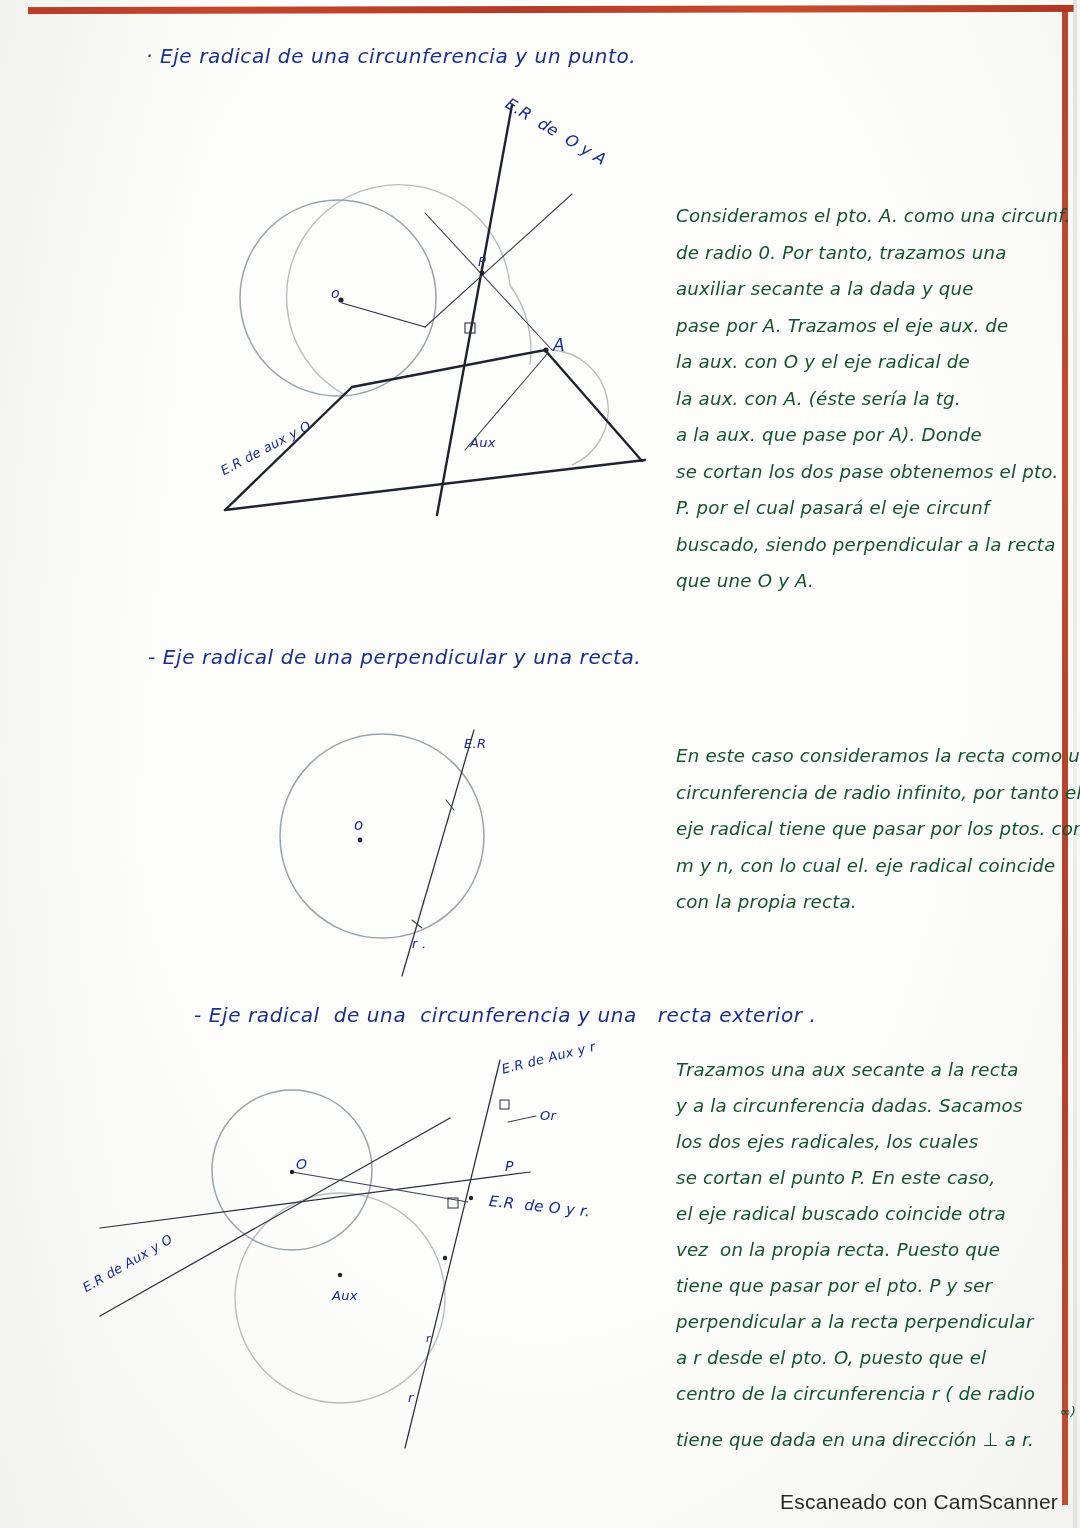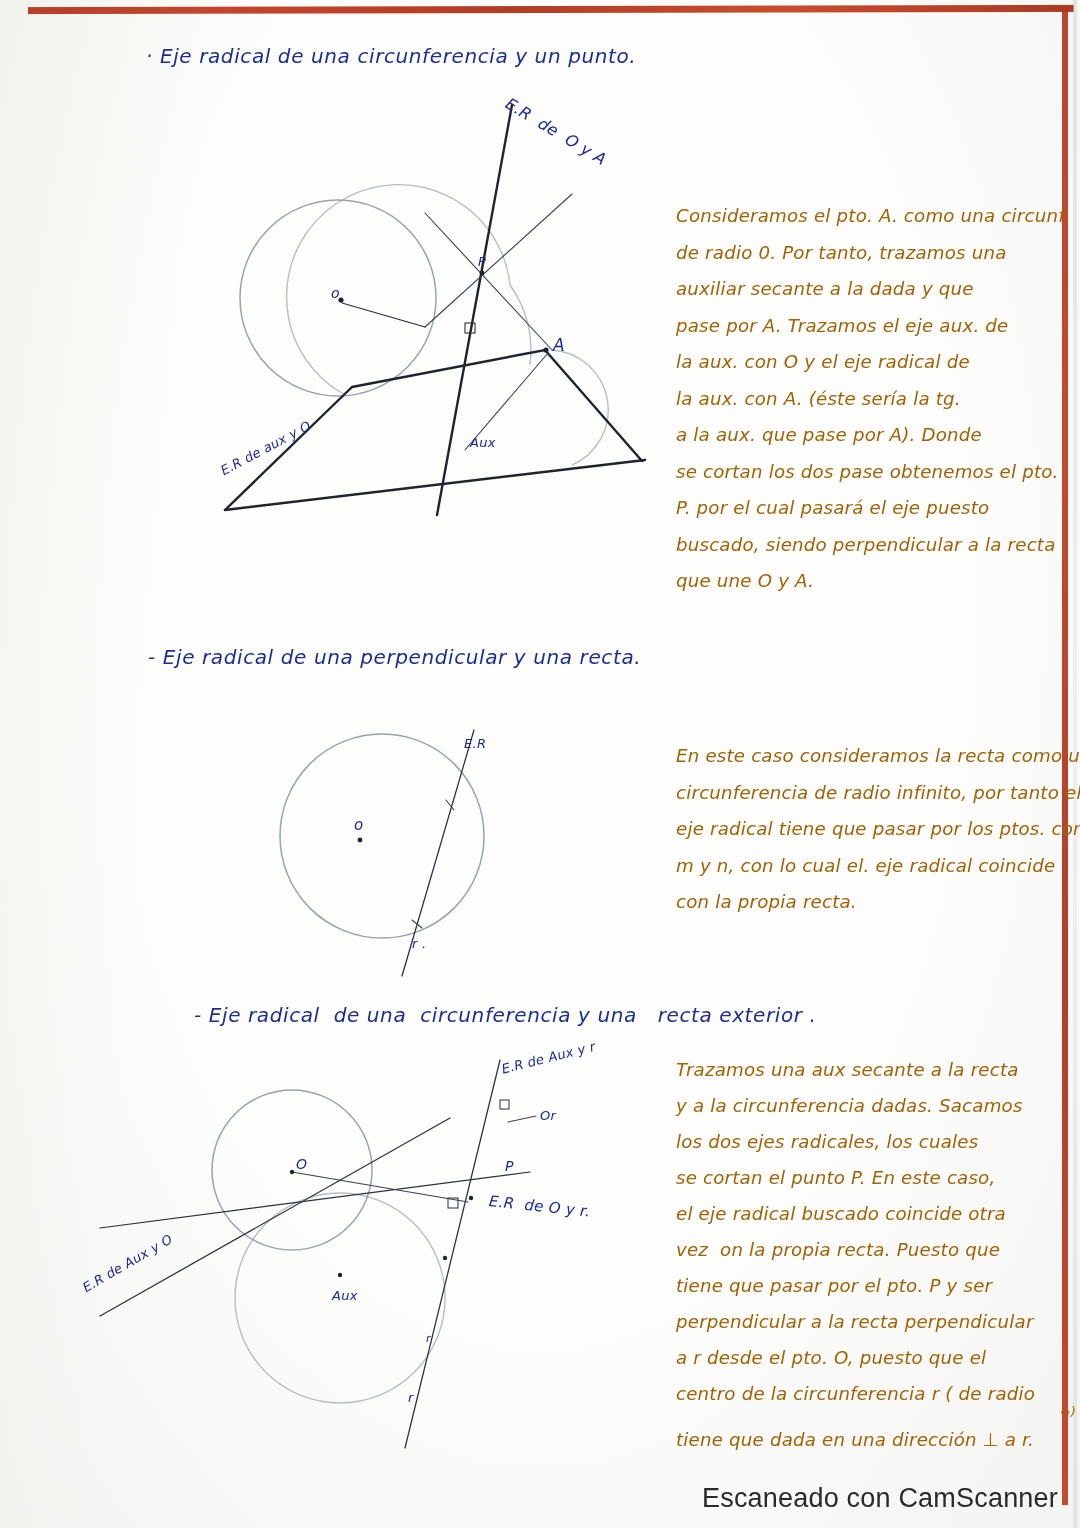--- a/index.html
+++ b/index.html
@@ -46,21 +46,21 @@
     font-size:20px;
     color:#1b2f93;
     font-style:italic;
     letter-spacing:.6px;
     white-space:pre;
     font-family:"DejaVu Sans", sans-serif;
   }
   .para{
     position:absolute;
     width:392px;
-    color:#a16207;
+    color:#14532d;
     font-size:18.2px;
     font-style:italic;
     line-height:36.5px;
     letter-spacing:.2px;
     font-family:"DejaVu Sans", sans-serif;
   }
   .para div{white-space:pre;}
   .diagram{position:absolute;}
   .lbl{
     position:absolute;
@@ -69,21 +69,21 @@
     font-style:italic;
     white-space:pre;
     font-family:"DejaVu Sans", sans-serif;
     letter-spacing:.3px;
   }
   .lbl.sm{font-size:13px;}
   .watermark{
     position:absolute;
     right:22px;bottom:14px;
     color:#2a2a2a;
-    font-size:27px;
+    font-size:21px;
     font-family:"Liberation Sans", sans-serif;
     letter-spacing:.2px;
   }
   svg{overflow:visible;}
   .c-pencil{fill:none;stroke:#7c8a93;stroke-width:1.5;opacity:.78;}
   .c-pencil2{fill:none;stroke:#8d98a0;stroke-width:1.4;opacity:.62;}
   .l-ink{stroke:#1f2330;stroke-width:2.4;fill:none;stroke-linecap:round;}
   .l-thin{stroke:#2a2f3c;stroke-width:1.25;fill:none;stroke-linecap:round;}
   .l-thin2{stroke:#39404f;stroke-width:1.1;fill:none;stroke-linecap:round;}
   .dot{fill:#1f2330;}
@@ -140,21 +140,21 @@
 
   <div class="para" style="left:676px; top:198px;">
     <div>Consideramos el pto. A. como una circunf.</div>
     <div>de radio 0. Por tanto, trazamos una</div>
     <div>auxiliar secante a la dada y que</div>
     <div>pase por A. Trazamos el eje aux. de</div>
     <div>la aux. con O y el eje radical de</div>
     <div>la aux. con A. (éste sería la tg.</div>
     <div>a la aux. que pase por A). Donde</div>
     <div>se cortan los dos pase obtenemos el pto.</div>
-    <div>P. por el cual pasará el eje puesto</div>
+    <div>P. por el cual pasará el eje circunf</div>
     <div>buscado, siendo perpendicular a la recta</div>
     <div>que une O y A.</div>
   </div>
 
   <div class="heading" style="left:148px; top:645px;">- Eje radical de una perpendicular y una recta.</div>
 
   <div class="diagram" style="left:272px; top:708px; width:330px; height:275px;">
     <svg width="330" height="275" viewBox="0 0 330 275">
       <circle class="c-pencil" cx="110" cy="128" r="102"></circle>
       <line class="l-thin" x1="202" y1="22" x2="130" y2="268"></line>

